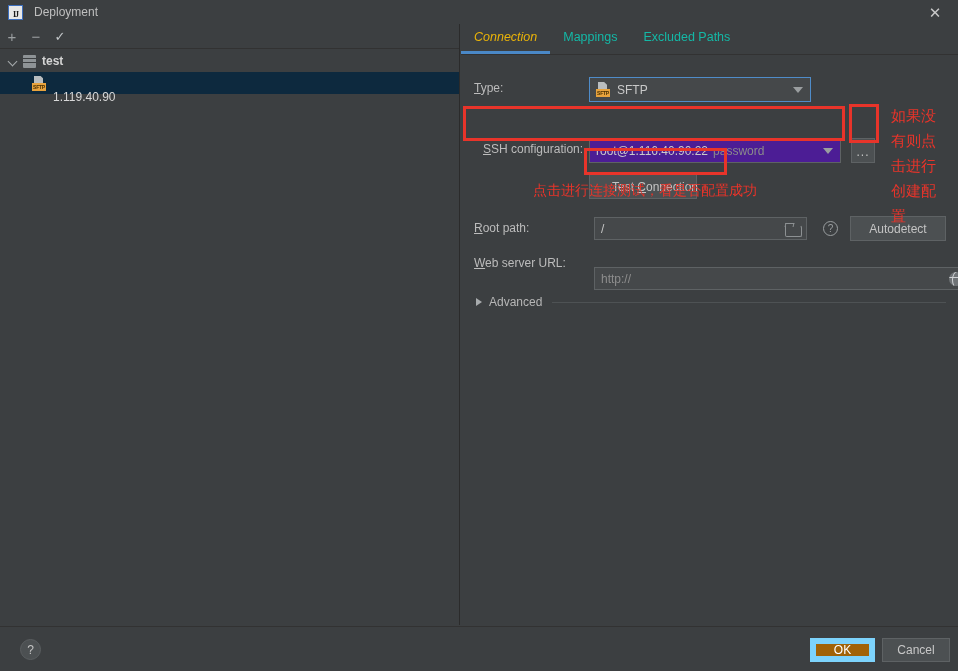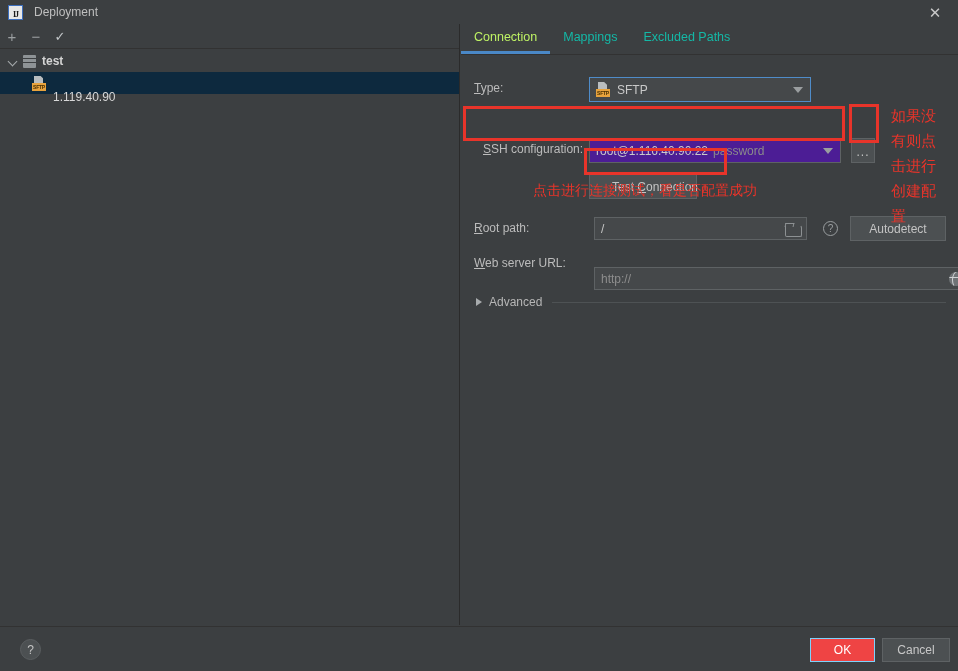--- a/index.html
+++ b/index.html
@@ -115,21 +115,21 @@
   }
   .tabs {
     position: absolute; left: 0; top: 0; width: 497px; height: 31px;
     display: flex; align-items: flex-start;
     border-bottom: 1px solid #323232;
   }
   .tab {
     padding: 6px 13px 0 13px; height: 30px;
     font-size: 12.5px; color: #14b8a6; position: relative;
   }
-  .tab.active { color: #bef264; }
+  .tab.active { color: #eab308; font-style: italic; }
   .tab.active::after {
     content: ""; position: absolute; left: 0; bottom: 0;
     width: 100%; height: 3px; background: #4a88c7;
   }
 
   .form { position: absolute; left: 0; top: 31px; width: 497px; }
   .row { position: absolute; display: flex; align-items: center; }
 
   .lbl { font-size: 12px; color: #bcbcbc; white-space: nowrap; }
   .lbl u { text-decoration: underline; }
@@ -223,21 +223,21 @@
   }
   .help-btn-big {
     position: absolute; left: 20px; top: 12px;
     width: 21px; height: 21px; border-radius: 50%;
     background: #4c5052; border: 1px solid #5a5e60;
     display: flex; align-items: center; justify-content: center;
     font-size: 12px; color: #c4c4c4;
   }
   .ok-btn {
     position: absolute; right: 83px; top: 11px;
-    width: 65px; height: 24px; background: #ef4444; border: 1px solid #7dd3fc;
+    width: 65px; height: 24px; background: #a16207; border: 6px solid #7dd3fc;
     display: flex; align-items: center; justify-content: center;
     font-size: 12px; color: #ffffff;
   }
   .cancel-btn {
     position: absolute; right: 8px; top: 11px;
     width: 68px; height: 24px; background: #4c5052; border: 1px solid #5e6264;
     display: flex; align-items: center; justify-content: center;
     font-size: 12px; color: #c8c8c8;
   }
 

